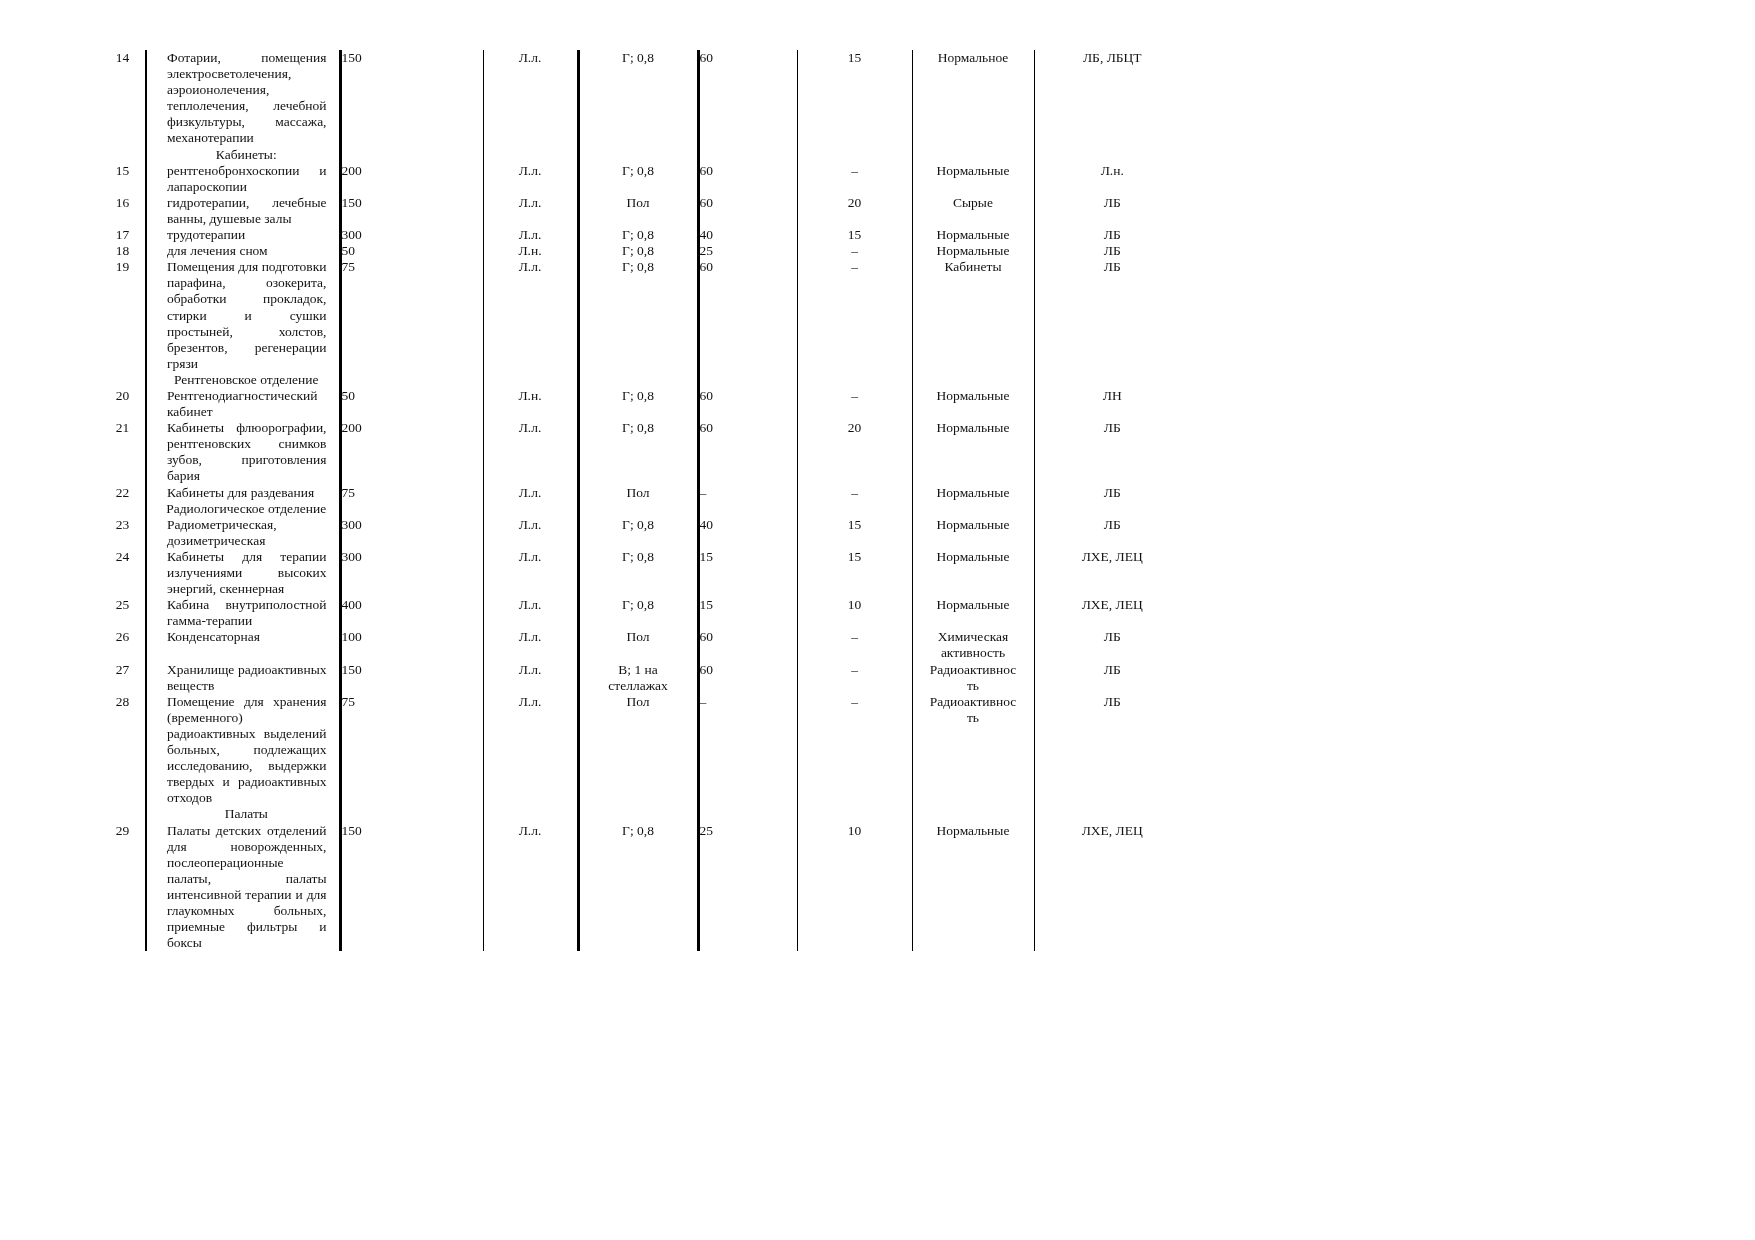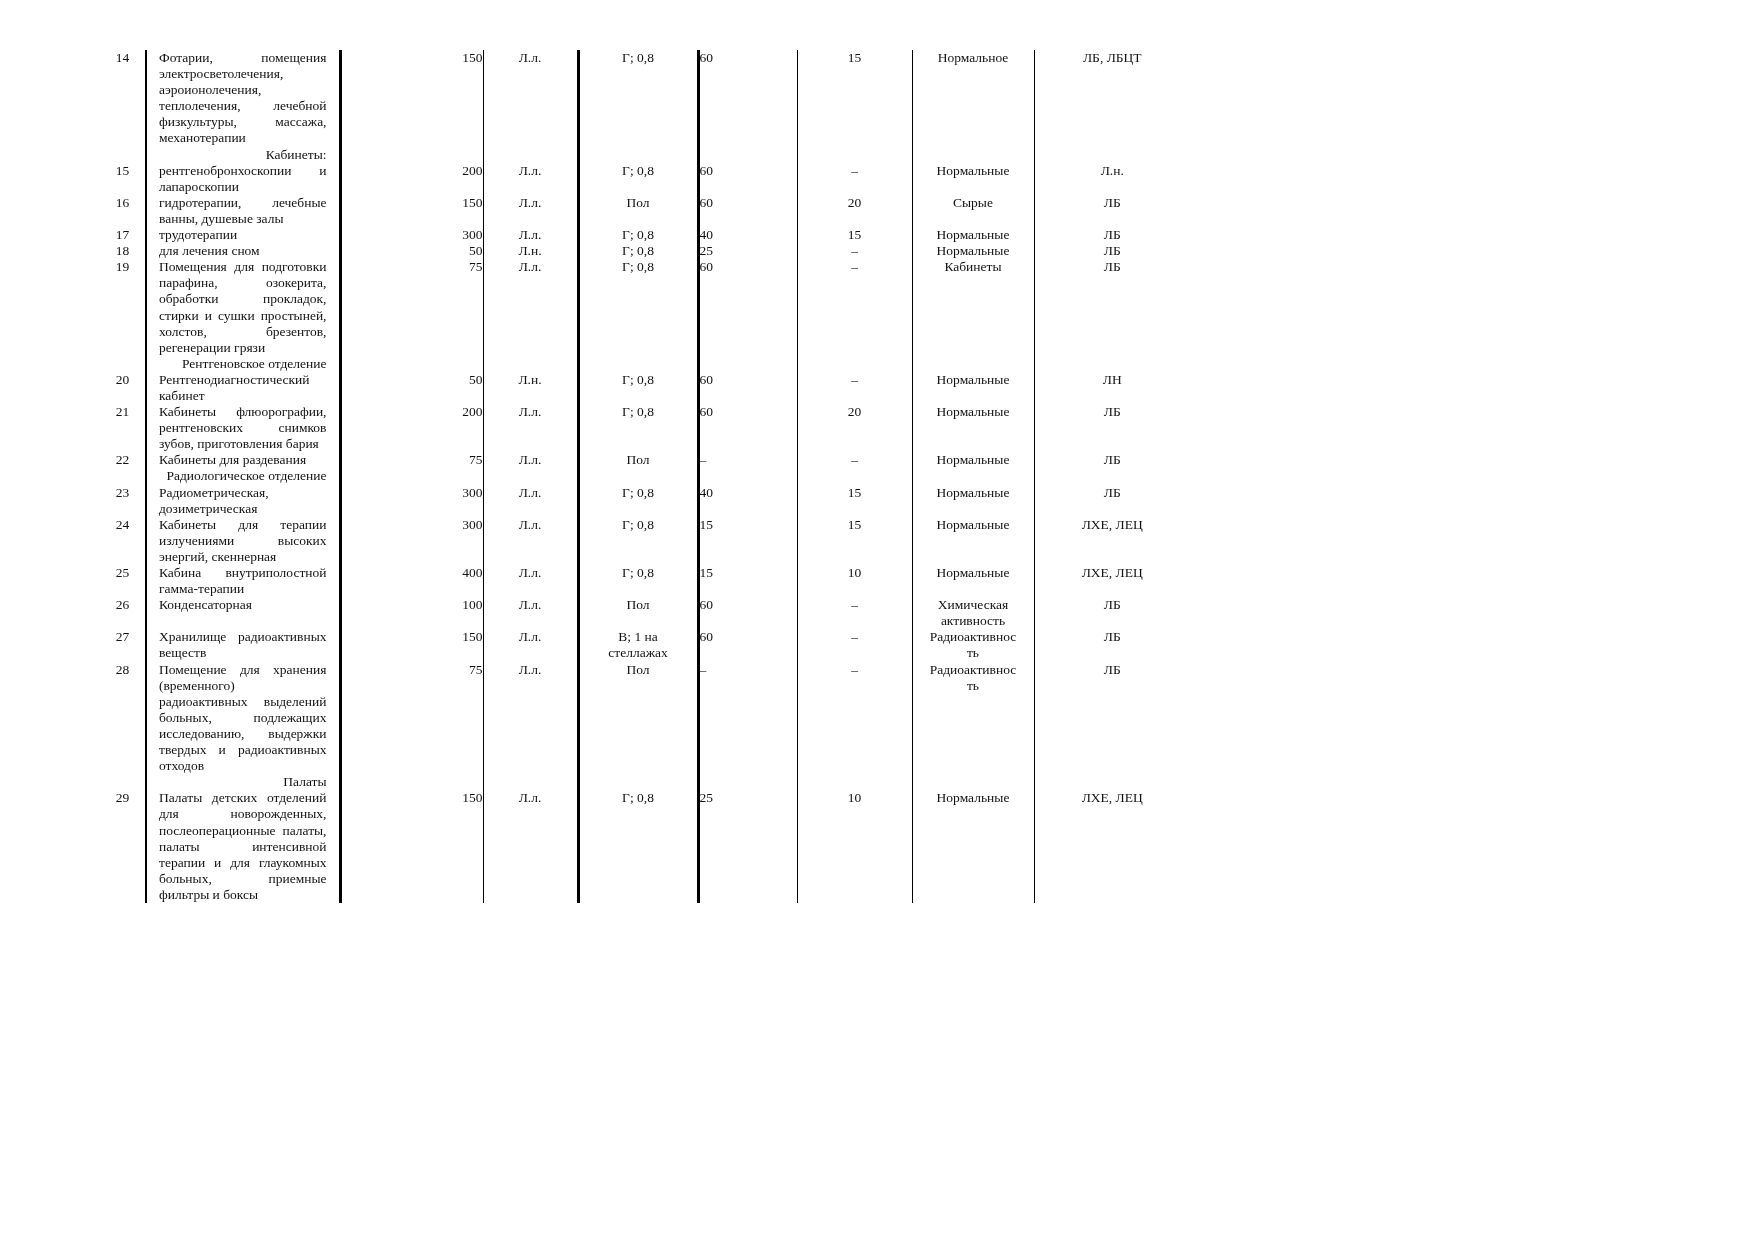--- a/index.html
+++ b/index.html
@@ -33,26 +33,27 @@
 
   td.c-num{text-align:center;}
   td.c-name{
     border-left:2px solid #000;
     padding:0 12px;
   }
   td.c-name .name-text{
     text-align:justify;
     overflow-wrap:break-word;
     word-wrap:break-word;
+    margin-left:8px;
   }
   td.c-name .section{
-    text-align:right;
+    text-align:center;
     margin-left:7px;
   }
-  td.c-value{border-left:3px solid #000;text-align:right;}
+  td.c-value{border-left:3px solid #000;text-align:left;}
   td.c-source{border-left:1px solid #000;text-align:center;margin-left:28px;}
   td.c-plane{border-left:3px solid #000;text-align:center;padding:0 19px;}
   td.c-v1{border-left:3px solid #000;text-align:left;}
   td.c-v2{border-left:1px solid #000;text-align:center;}
   td.c-env{
     border-left:1px solid #000;text-align:center;
     padding:0 15px;
     overflow-wrap:break-word;word-wrap:break-word;word-break:break-word;
   }
   td.c-lamps{border-left:1px solid #000;text-align:center;padding:0 8px;}

